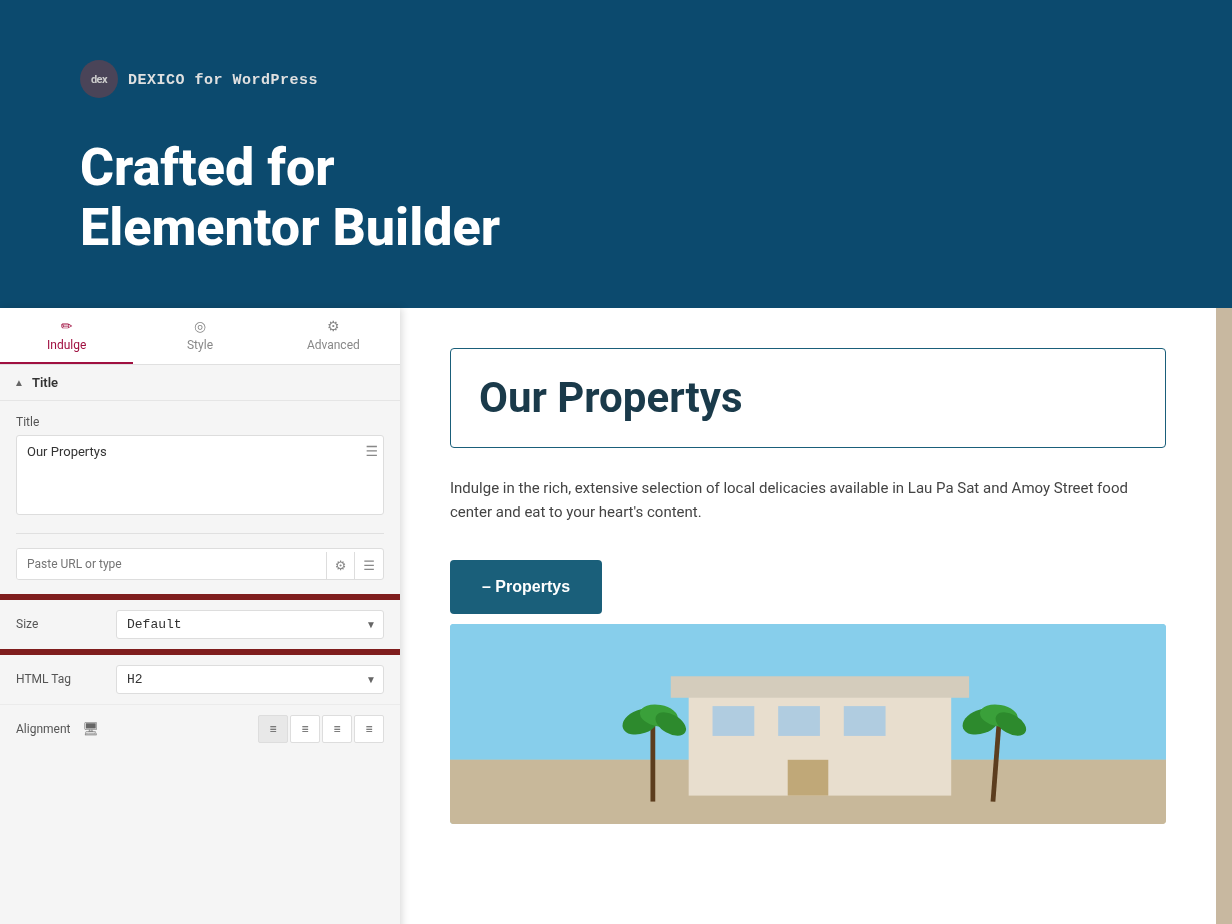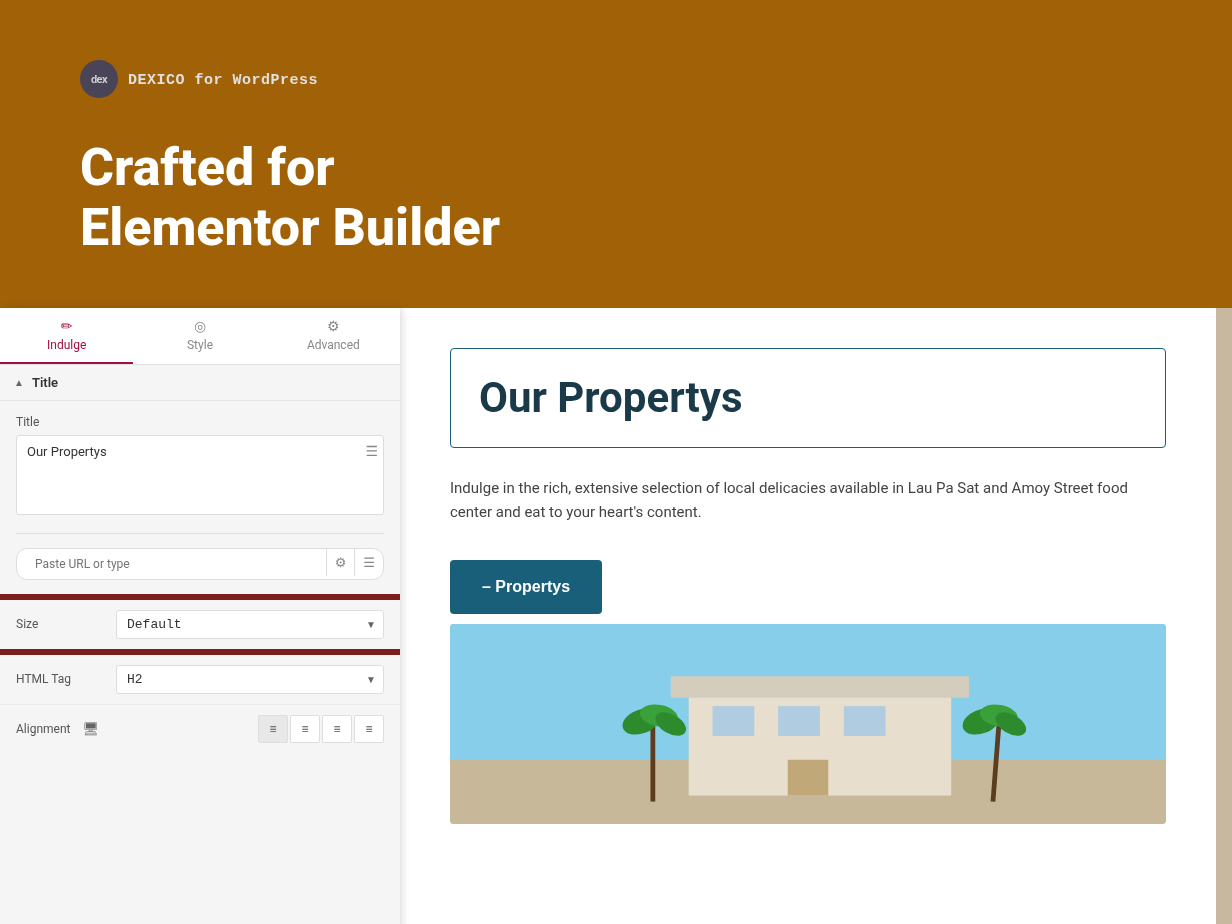--- a/index.html
+++ b/index.html
@@ -6,21 +6,21 @@
     body {
       font-family: -apple-system, BlinkMacSystemFont, 'Segoe UI', Roboto, sans-serif;
       width: 1232px;
       height: 924px;
       overflow: hidden;
       background: #2d2535;
     }
 
     
     .top-section {
-      background: #a16207;
+      background: #0c4a6e;
       padding: 60px 92px 50px 80px;
       position: relative;
     }
 
     .brand-row {
       display: flex;
       align-items: center;
       gap: 10px;
       margin-bottom: 40px;
     }
@@ -210,26 +210,25 @@
       right: 6px;
       top: 8px;
       color: #888;
       cursor: pointer;
       font-size: 14px;
     }
 
     
     .link-field-wrapper {
       display: flex;
-      align-items: flex-start;
+      align-items: flex-end;
       border: 1px solid #ddd;
-      border-radius: 11px;
+      border-radius: 3px;
       background: white;
       overflow: hidden;
-      padding-left: 8px;
     }
 
     .link-input {
       flex: 1;
       border: none;
       padding: 8px 10px;
       font-size: 12px;
       color: #888;
       font-family: inherit;
       outline: none;

